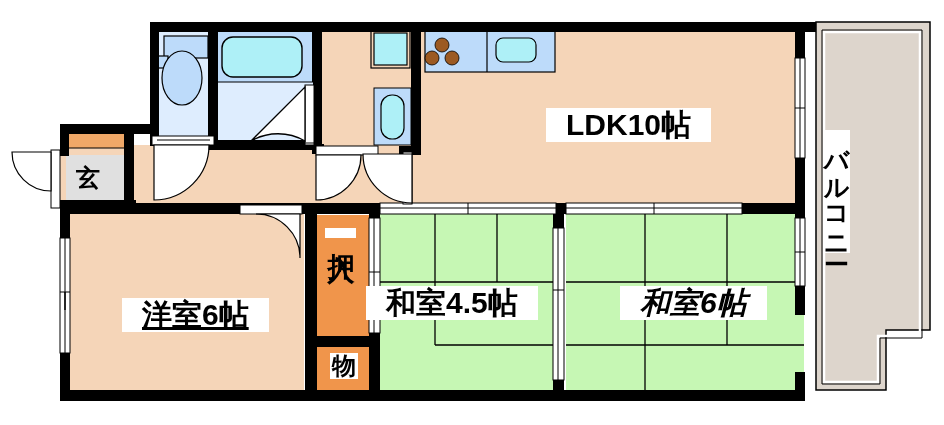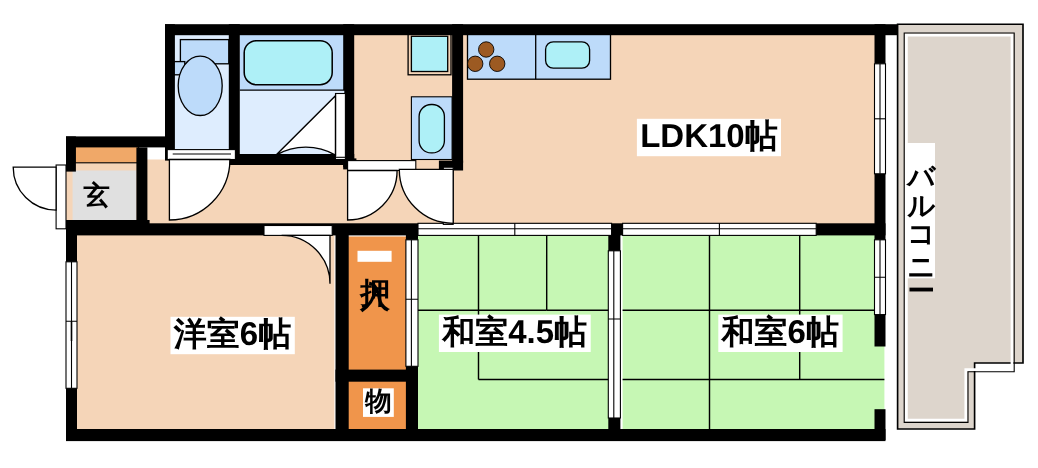--- a/index.html
+++ b/index.html
@@ -2,21 +2,21 @@
 <html><head>
 <meta charset="utf-8">
 <title>Floor Plan</title>
 <style>
   html,body{margin:0;padding:0;background:#ffffff;}
   body{font-family:"Liberation Sans","DejaVu Sans",sans-serif;}
   #plan{position:relative;width:944px;height:425px;background:#ffffff;overflow:hidden;}
   #plan svg{position:absolute;left:0;top:0;}
   .lbl{position:absolute;background:#ffffff;color:#000000;font-weight:bold;
        line-height:1;white-space:nowrap;letter-spacing:0px;}
-  .lbl-h{font-size:30px;padding:2px 3px;margin-left:33px;}
+  .lbl-h{font-size:30px;padding:2px 20px;}
   .lbl-sm{font-size:24px;padding:1px 2px;}
   .lbl-v{writing-mode:vertical-rl;text-orientation:upright;font-size:27px;
          padding:3px 2px;letter-spacing:2px;}
   .lbl-v2{writing-mode:vertical-rl;text-orientation:upright;font-size:25px;
           padding:2px 1px;letter-spacing:1px;}
 </style>
 </head>
 <body>
 
 <div id="plan">
@@ -224,25 +224,25 @@
     </g>
 
     <line x1="218" y1="82" x2="314" y2="82" stroke="#000" stroke-width="1.2"></line>
 
     <line x1="157" y1="140" x2="210" y2="140" stroke="#000" stroke-width="1"></line>
 
   </svg>
 
   <div class="lbl lbl-h" style="left:546px; top:108px;">LDK10帖</div>
 
-  <div class="lbl lbl-h" style="left:122px; top:288px;">洋室6帖</div>
+  <div class="lbl lbl-h" style="left:122px; top:298px;text-decoration:underline;">洋室6帖</div>
 
   <div class="lbl lbl-h" style="left:366px; top:286px;">和室4.5帖</div>
 
-  <div class="lbl lbl-h" style="left:620px; top:286px;">和室6帖</div>
+  <div class="lbl lbl-h" style="left:620px; top:286px;font-style:italic;">和室6帖</div>
 
   <div class="lbl lbl-v" style="left:325px; top:228px;">押入</div>
 
   <div class="lbl lbl-sm" style="left:330px; top:353px;">物</div>
 
   <div class="lbl lbl-sm" style="left:74px; top:165px; background:transparent;">玄</div>
 
   <div class="lbl lbl-v2" style="left:823px; top:130px;">バルコニー</div>
 
 </div>

